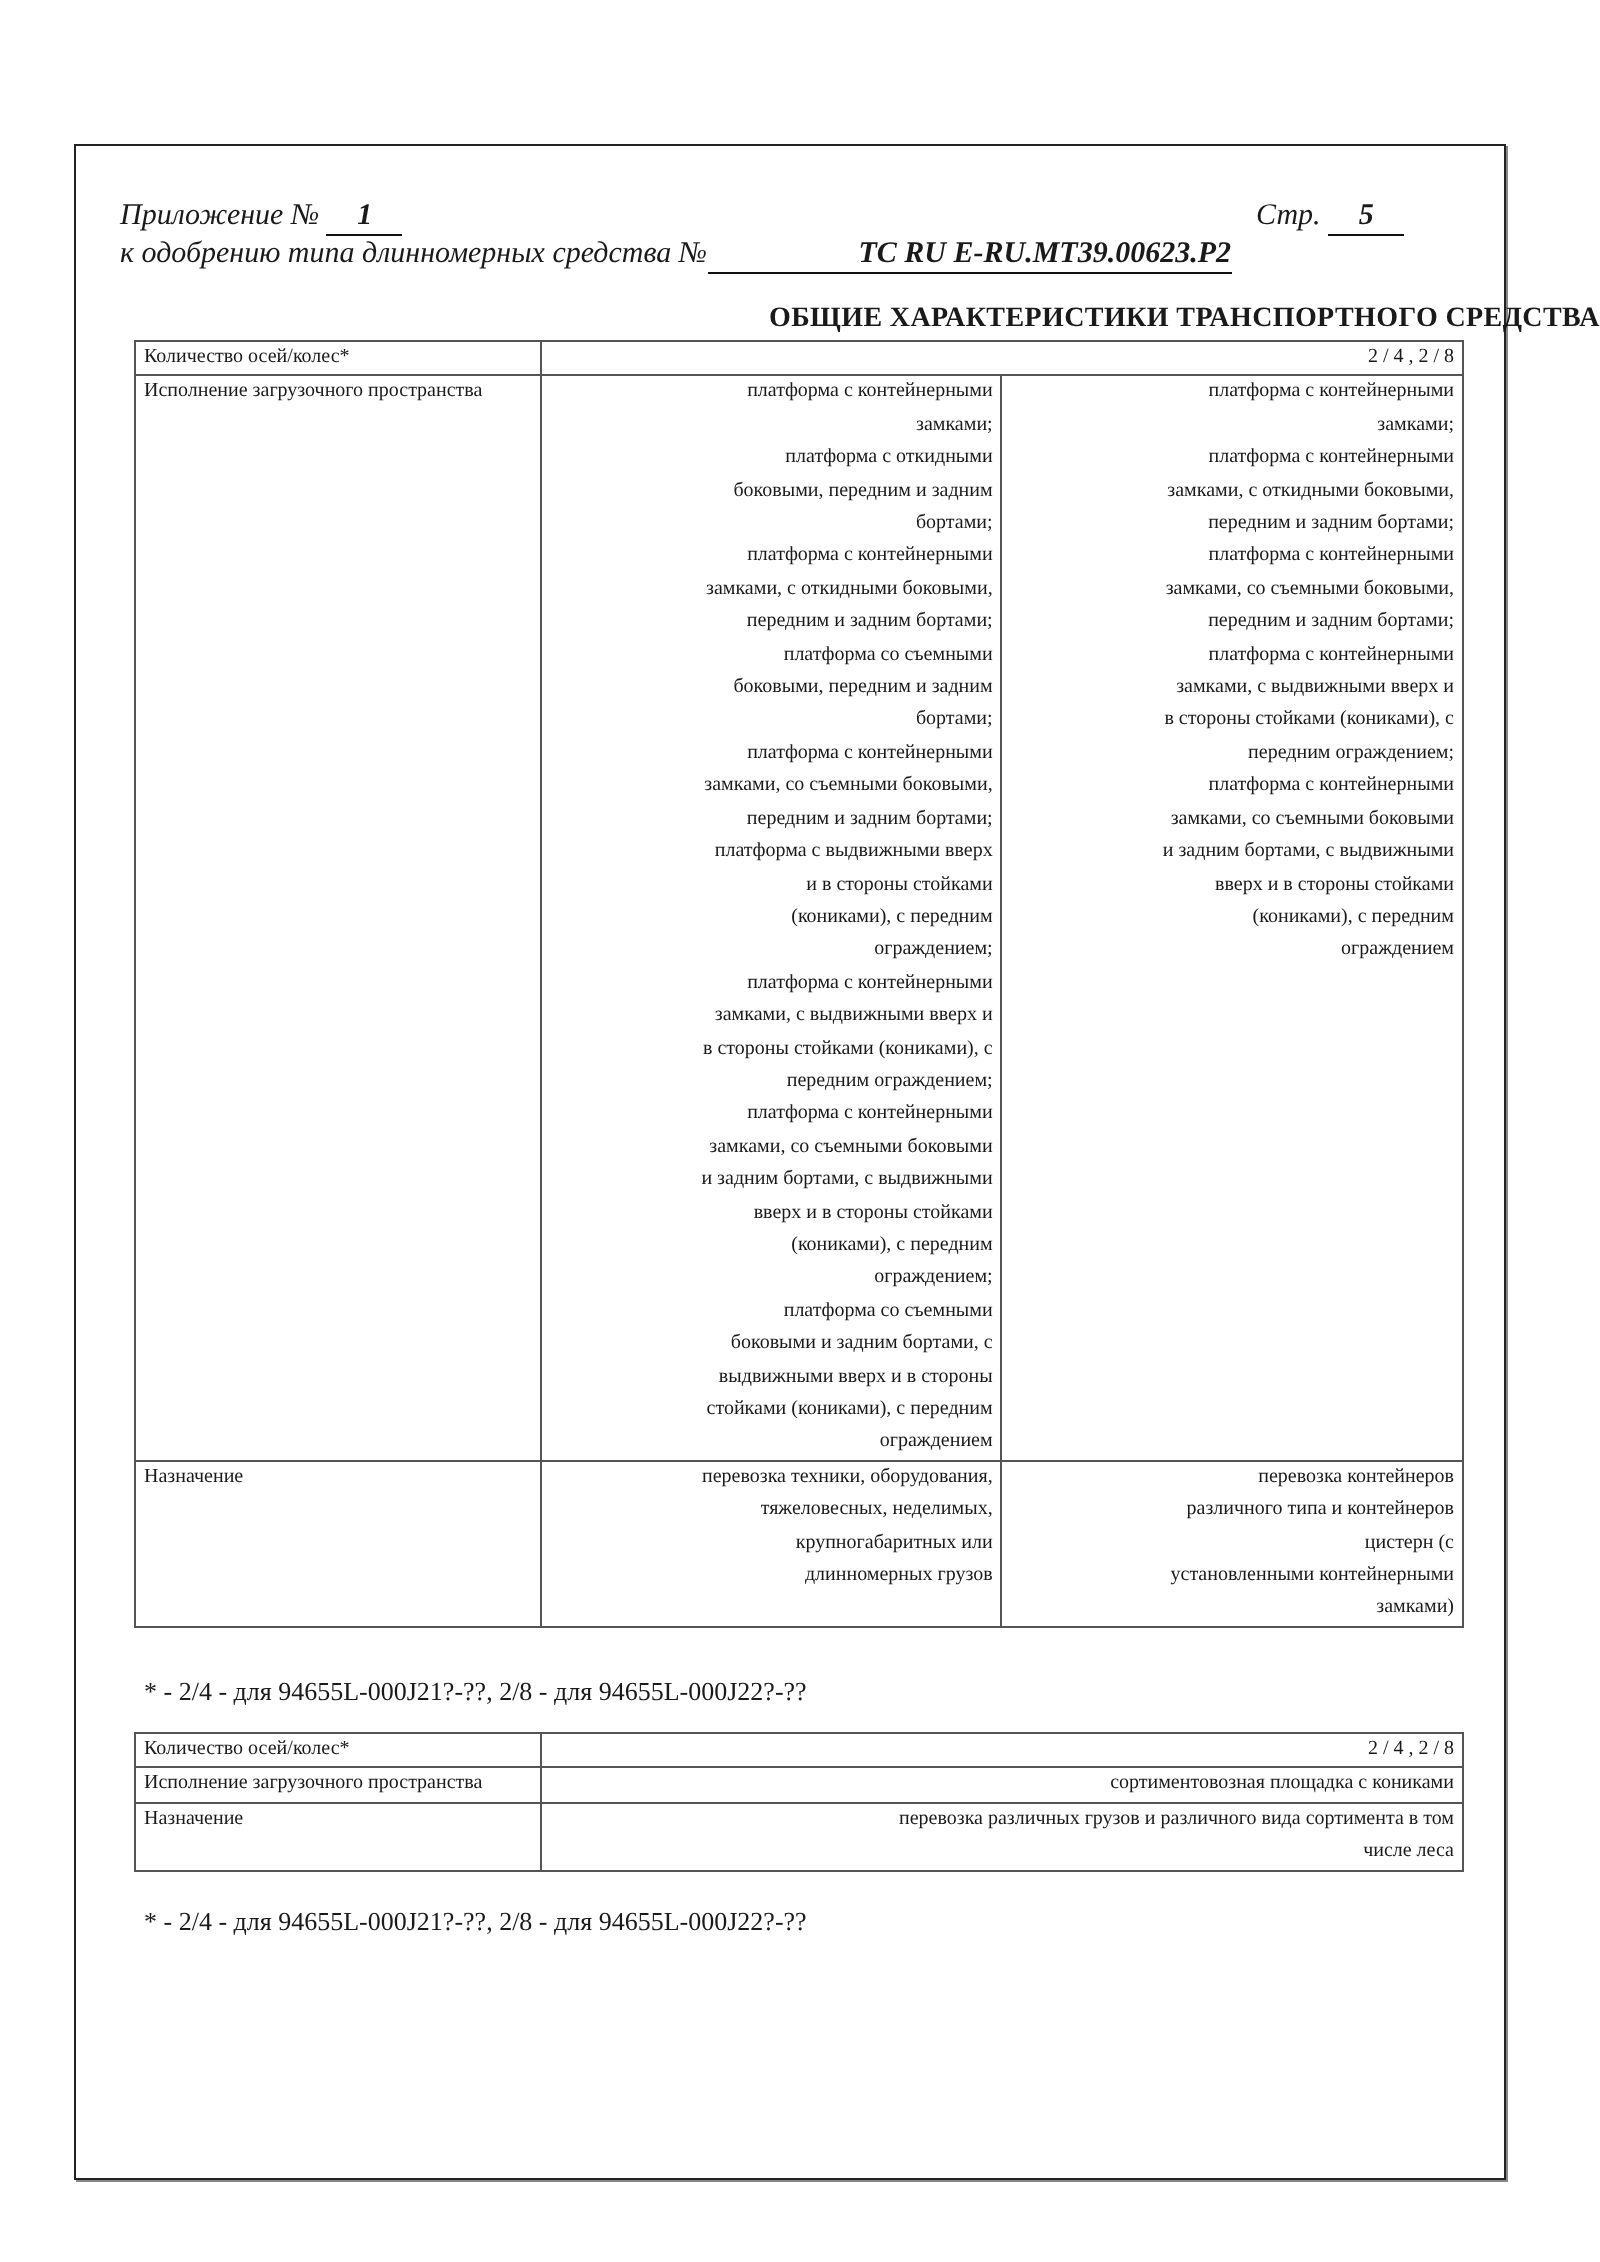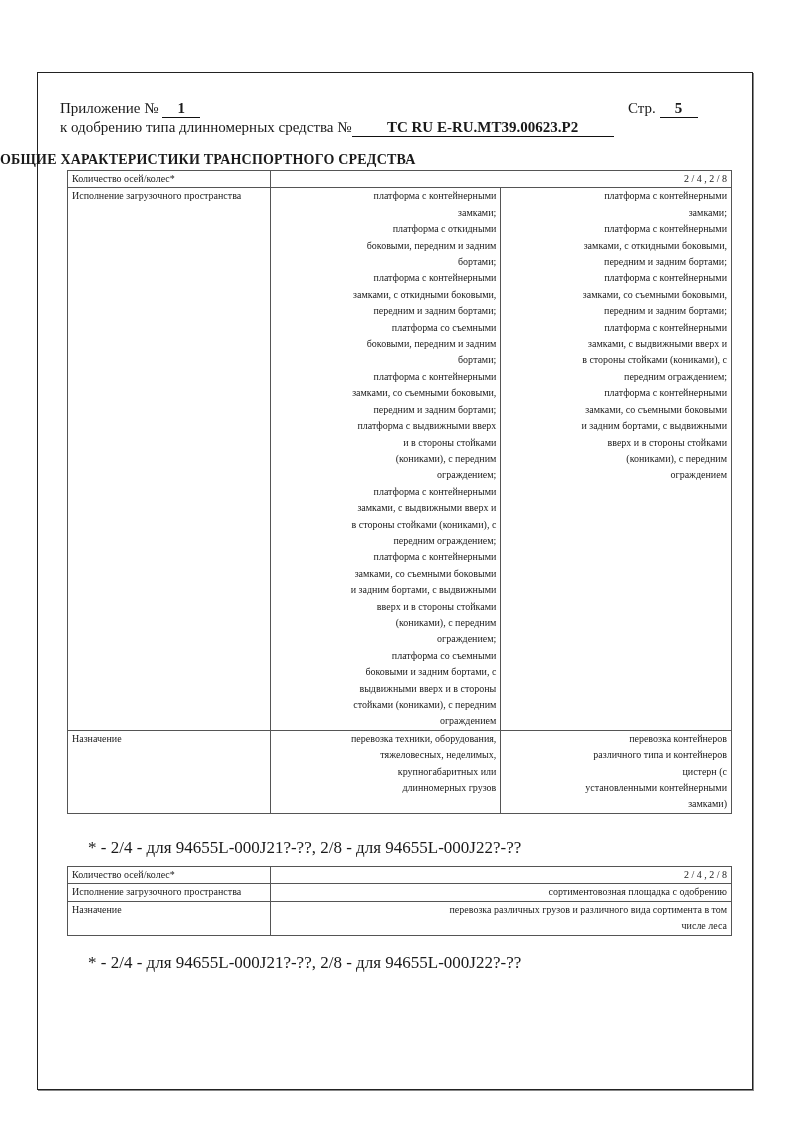--- a/index.html
+++ b/index.html
@@ -1,44 +1,44 @@
 <!DOCTYPE html>
 <html><head>
 <meta charset="utf-8">
 <style>
   html, body { margin:0; padding:0; background:#ffffff; }
   body { width:800px; height:1131px; position:relative; overflow:hidden;
          font-family:"Liberation Serif", "DejaVu Serif", serif; color:#1a1a1a; }
   .frame { position:absolute; left:37px; top:72px; width:716px; height:1018px;
            border:1.5px solid #222; box-shadow:1px 1px 0 #888; box-sizing:border-box; }
-  .hdr { position:absolute; font-size:15px; line-height:18px; white-space:nowrap; }
+  .hdr { position:absolute; font-size:15px; line-height:18px; white-space:nowrap;font-style:italic; }
   .u { display:inline-block; border-bottom:1px solid #111; font-weight:bold; text-align:center; }
-  .title { position:absolute; left:0; width:800px; top:152px; text-align:left;
+  .title { position:absolute; left:0; width:800px; top:152px; text-align:right;
            font-weight:bold; font-size:14px; letter-spacing:0.2px; }
   table { position:absolute; left:67px; border-collapse:collapse; font-size:10px; line-height:16.4px; }
   td { border:1px solid #555; vertical-align:top; padding:0 4px; }
   td.c { text-align:right; }
   td.l { text-align:left; }
-  .note { position:absolute; left:88px; font-size:17px; }
+  .note { position:absolute; left:72px; font-size:13px; }
 </style>
 </head>
 <body>
 
 <div class="frame"></div>
 
 <div class="hdr" style="left:60px; top:99px;">
   <span>Приложение №</span>
   <span class="u" style="width:38px;">1</span>
 </div>
 <div class="hdr" style="left:628px; top:99px;">
   <span>Стр.</span>
   <span class="u" style="width:38px;">5</span>
 </div>
 <div class="hdr" style="left:60px; top:118px;">
-  <span>к одобрению типа длинномерных средства №</span><span class="u" style="width:262px; text-align:center;">TC RU E-RU.MT39.00623.P2</span>
+  <span>к одобрению типа длинномерных средства №</span><span class="u" style="width:262px; text-align:right;">TC RU E-RU.MT39.00623.P2</span>
 </div>
 
 <div class="title">ОБЩИЕ  ХАРАКТЕРИСТИКИ  ТРАНСПОРТНОГО СРЕДСТВА</div>
 
 <table style="top:170px; width:665px;">
   <colgroup>
       <col style="width:203px">
       <col style="width:231px">
       <col style="width:231px">
     </colgroup>
@@ -66,21 +66,21 @@
       <col style="width:203px">
       <col style="width:462px">
     </colgroup>
   <tbody>
       <tr>
     <td class="l">Количество осей/колес*</td>
     <td class="c">2 / 4 ,  2 / 8</td>
   </tr>
   <tr>
     <td class="l">Исполнение загрузочного пространства</td>
-    <td class="c">сортиментовозная площадка с одобрению</td>
+    <td class="c">сортиментовозная площадка с кониками</td>
   </tr>
   <tr>
     <td class="l">Назначение</td>
     <td class="c">перевозка различных грузов и  различного вида сортимента в том<br>числе леса</td>
   </tr>
 </tbody>
   </table>
 <div class="note" style="top:953px;">*  - 2/4 - для 94655L-000J21?-??, 2/8 - для 94655L-000J22?-??</div>
 
 </body></html>

